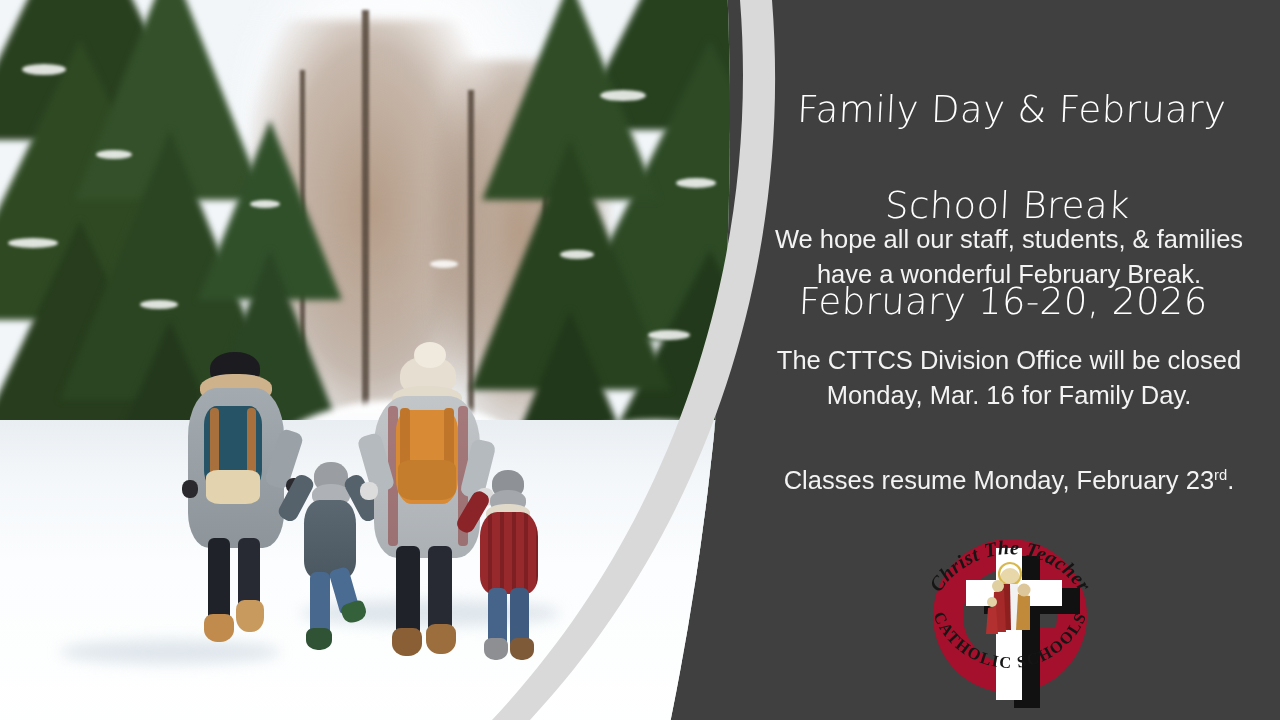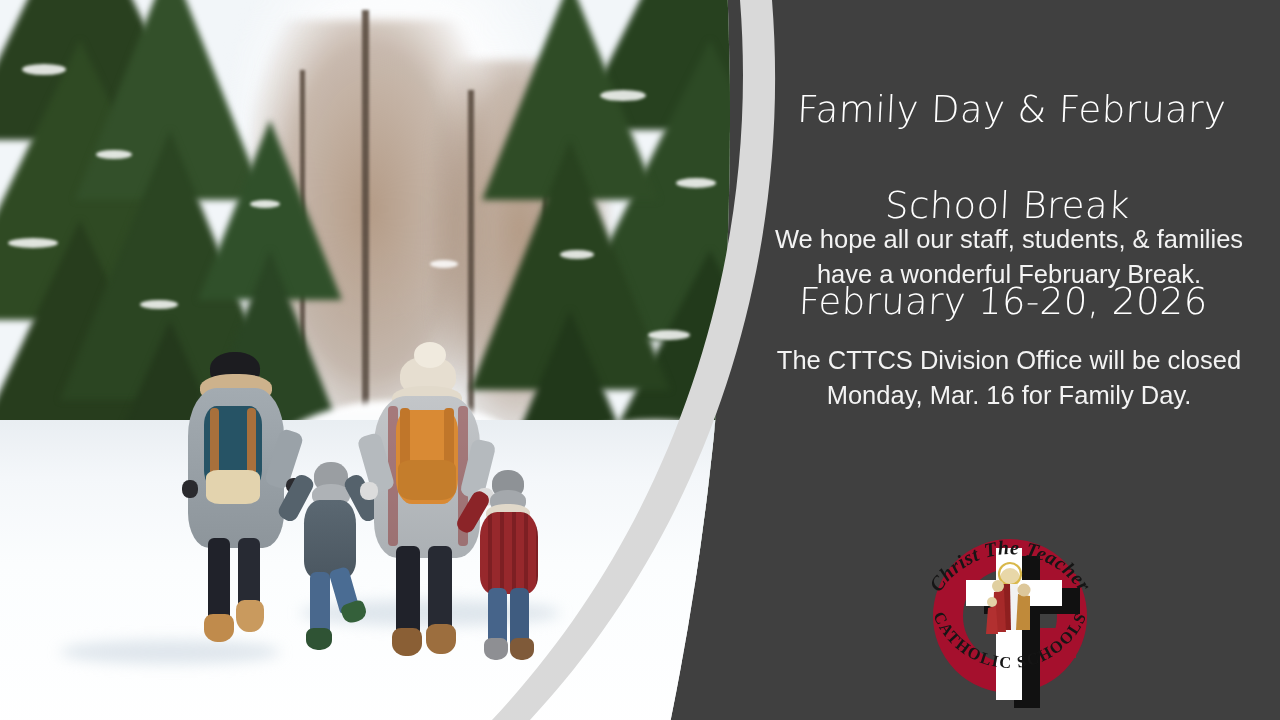--- a/index.html
+++ b/index.html
@@ -310,20 +310,21 @@
 
     <div id="headline">
       <span class="hl-line">Family Day &amp; February</span>
       <span class="hl-line">School Break</span>
       <span class="hl-line">February 16-20, 2026</span>
     </div>
 
     <div id="body-block">
       <p class="para p1">We hope all our staff, students, &amp; families have a wonderful February Break.</p>
       <p class="para p2">The CTTCS Division Office will be closed Monday, Mar. 16 for Family Day.</p>
+      <p class="para p3"><span>Classes resume Monday, February 23</span><sup>rd</sup><span>.</span></p>
     </div>
   </div>
 
   <div id="logo">
     <svg viewBox="0 0 200 205">
       <defs>
         <path id="arcTop" d="M 18 108 A 84 84 0 0 1 182 108"></path>
         <path id="arcBot" d="M 20 92 A 82 82 0 0 0 180 92"></path>
       </defs>
 

